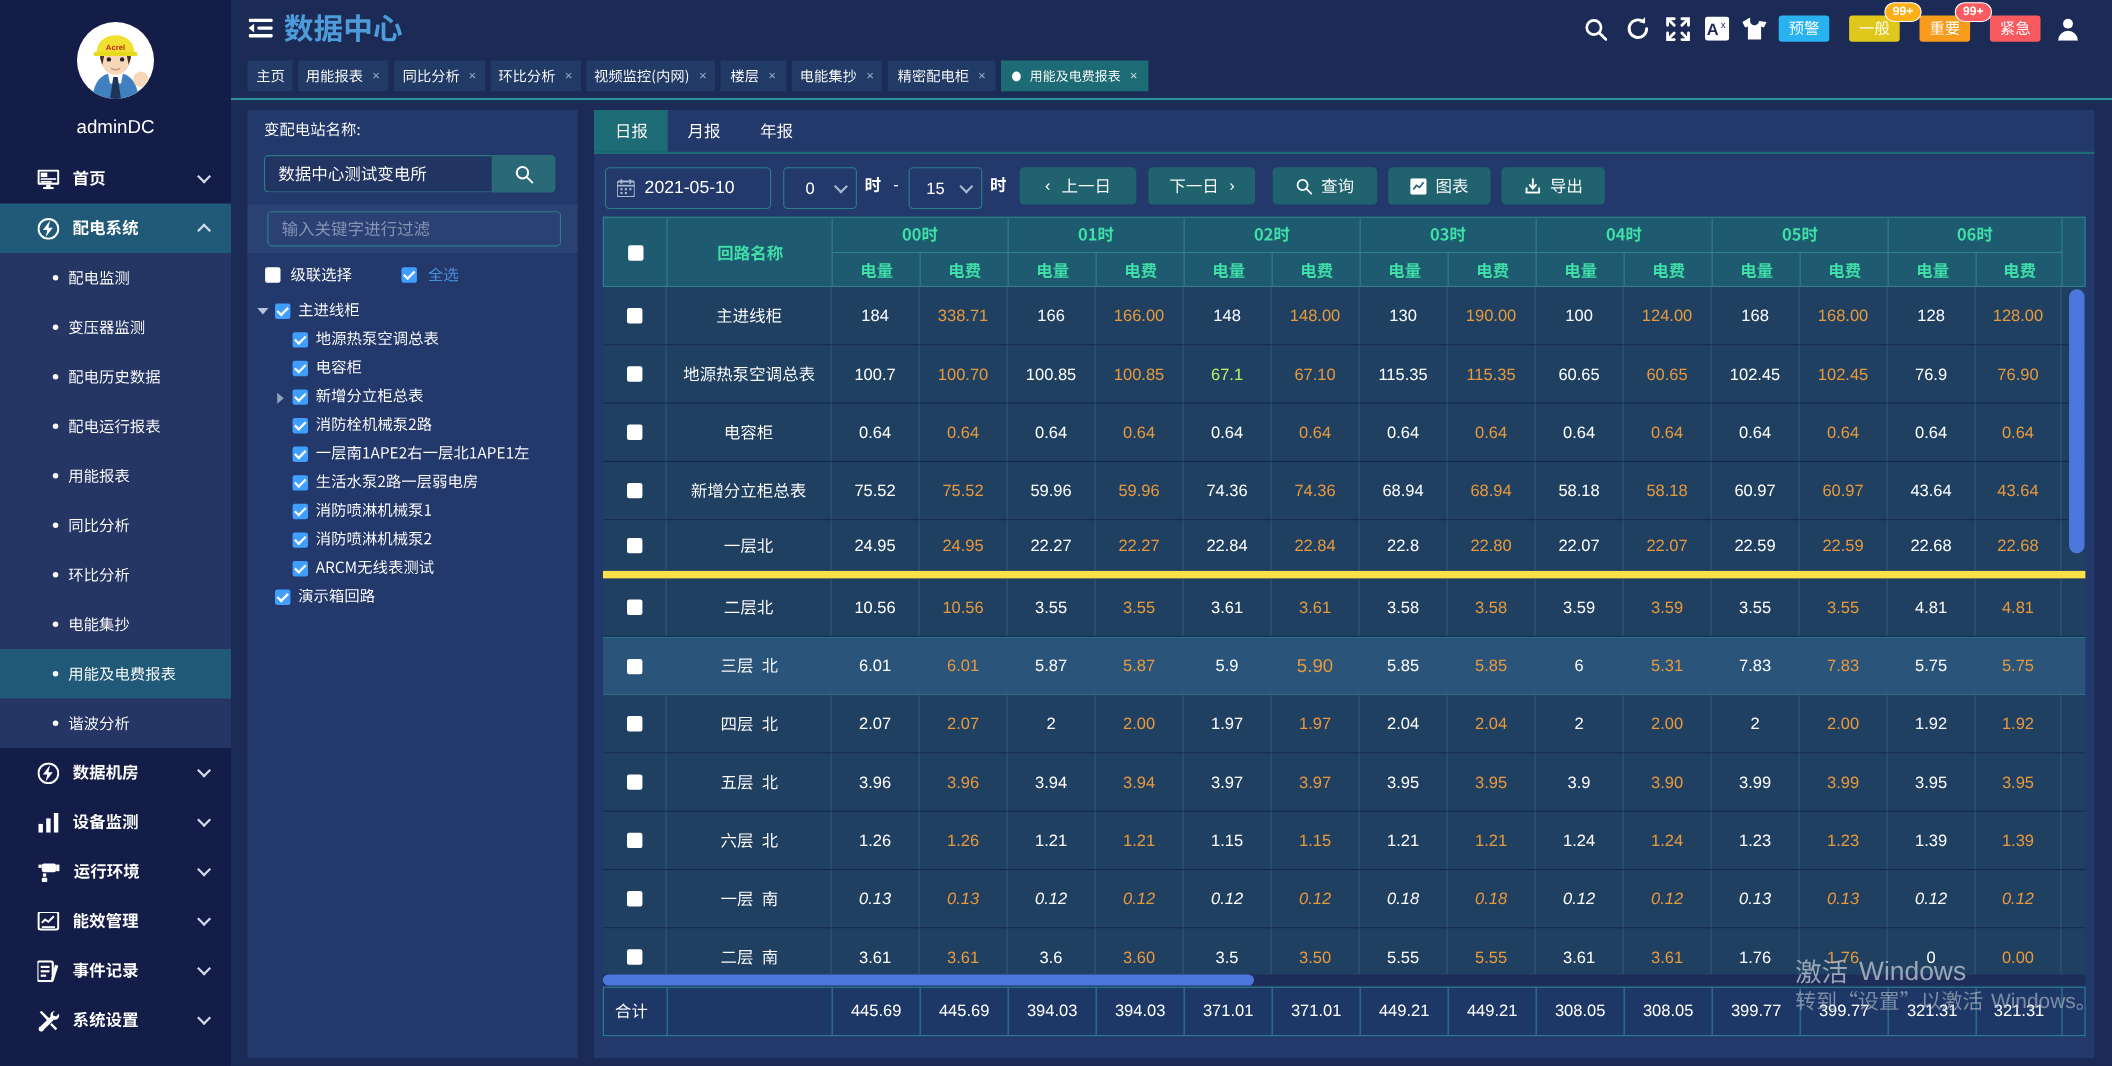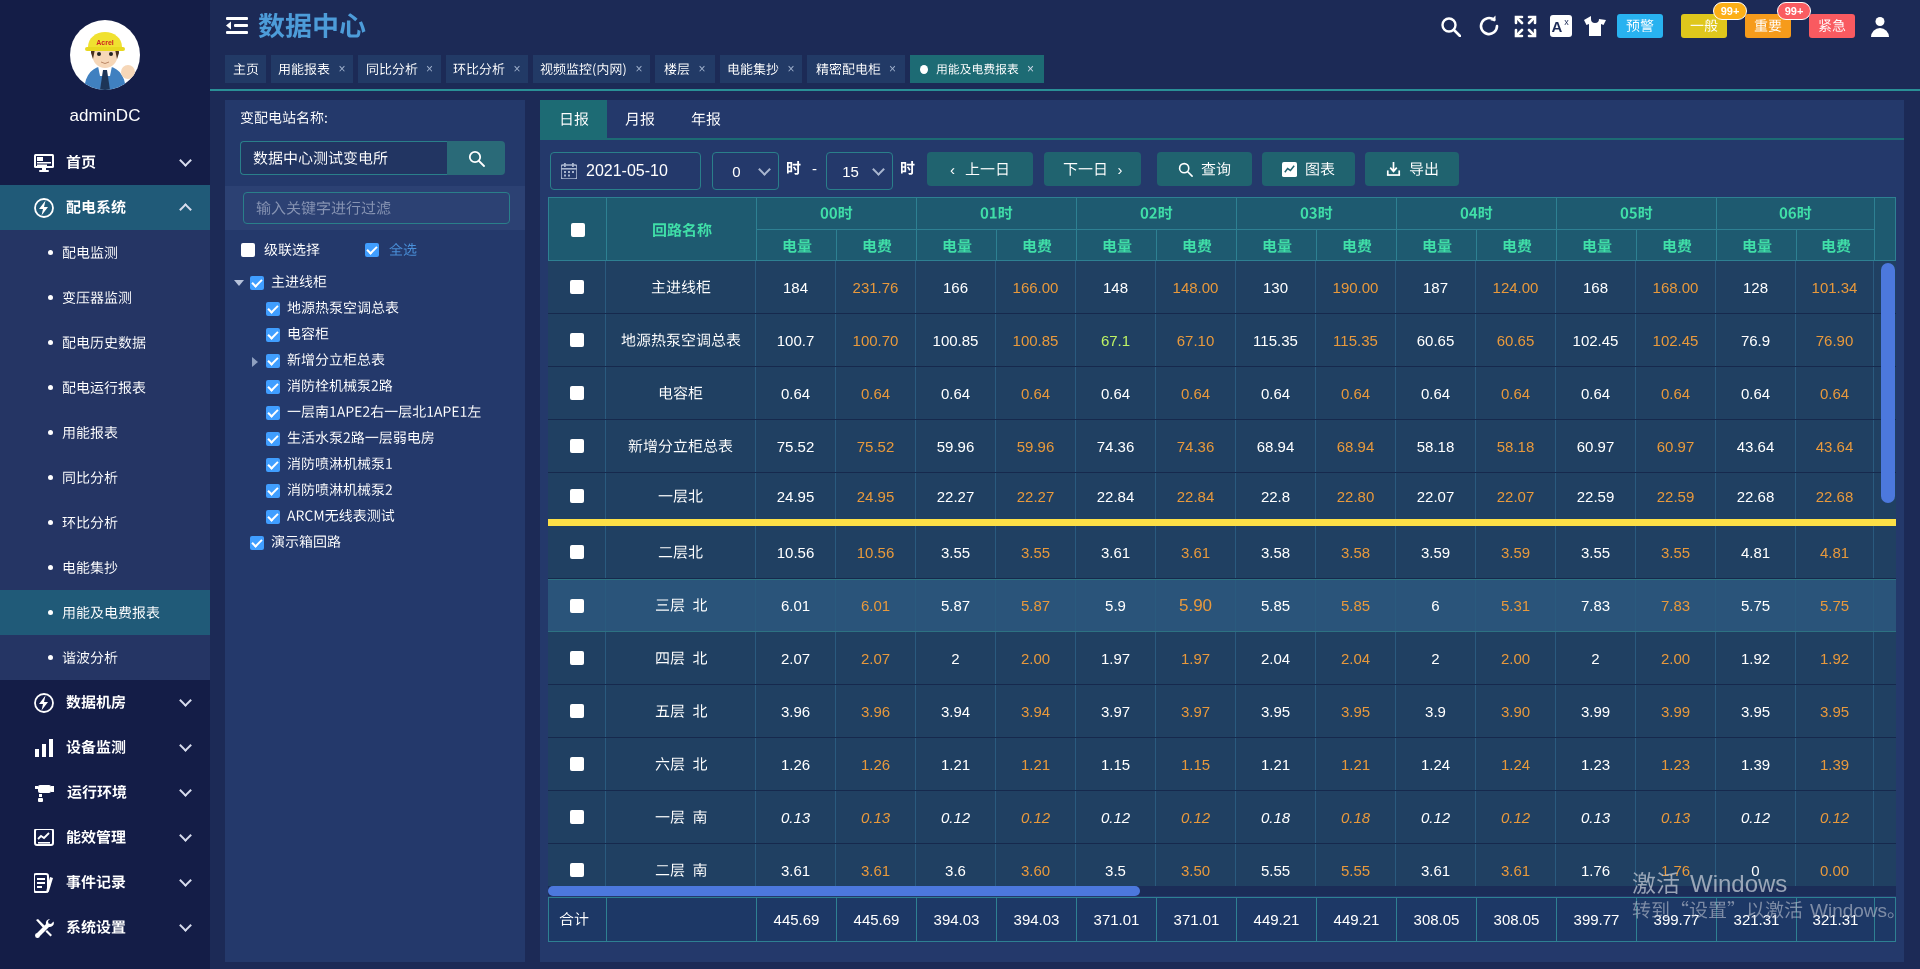--- a/index.html
+++ b/index.html
@@ -1088,33 +1088,33 @@
         </div>
         <div class="cell" style="width:150px">
           <svg class="cj" width="60" height="15" viewBox="0 0 60 15" fill="#fff">
             <use href="#r4e3b" transform="translate(0.0,12.6) scale(0.0150)"></use>
             <use href="#r8fdb" transform="translate(15.0,12.6) scale(0.0150)"></use>
             <use href="#r7ebf" transform="translate(30.0,12.6) scale(0.0150)"></use>
             <use href="#r67dc" transform="translate(45.0,12.6) scale(0.0150)"></use>
           </svg>
         </div>
         <div class="cell" style="width:80px;color:#fff;font-size:15px">184</div>
-        <div class="cell" style="width:80px;color:#e8993c;font-size:15px">231.76</div>
+        <div class="cell" style="width:80px;color:#e8993c;font-size:15px">338.71</div>
         <div class="cell" style="width:80px;color:#fff;font-size:15px">166</div>
         <div class="cell" style="width:80px;color:#e8993c;font-size:15px">166.00</div>
         <div class="cell" style="width:80px;color:#fff;font-size:15px">148</div>
         <div class="cell" style="width:80px;color:#e8993c;font-size:15px">148.00</div>
         <div class="cell" style="width:80px;color:#fff;font-size:15px">130</div>
         <div class="cell" style="width:80px;color:#e8993c;font-size:15px">190.00</div>
-        <div class="cell" style="width:80px;color:#fff;font-size:15px">187</div>
+        <div class="cell" style="width:80px;color:#fff;font-size:15px">100</div>
         <div class="cell" style="width:80px;color:#e8993c;font-size:15px">124.00</div>
         <div class="cell" style="width:80px;color:#fff;font-size:15px">168</div>
         <div class="cell" style="width:80px;color:#e8993c;font-size:15px">168.00</div>
         <div class="cell" style="width:80px;color:#fff;font-size:15px">128</div>
-        <div class="cell" style="width:78px;color:#e8993c;font-size:15px">101.34</div>
+        <div class="cell" style="width:78px;color:#e8993c;font-size:15px">128.00</div>
         <div style="width:22px;height:100%;flex:none"></div>
       </div>
       <div class="abs fx" style="left:0;top:53px;width:1348px;height:53px;background:#204062;border-bottom:1px solid #16294d;">
         <div class="cell" style="width:58px">
           <div class="chk"></div>
         </div>
         <div class="cell" style="width:150px">
           <svg class="cj" width="120" height="15" viewBox="0 0 120 15" fill="#fff">
             <use href="#r5730" transform="translate(0.0,12.6) scale(0.0150)"></use>
             <use href="#r6e90" transform="translate(15.0,12.6) scale(0.0150)"></use>

